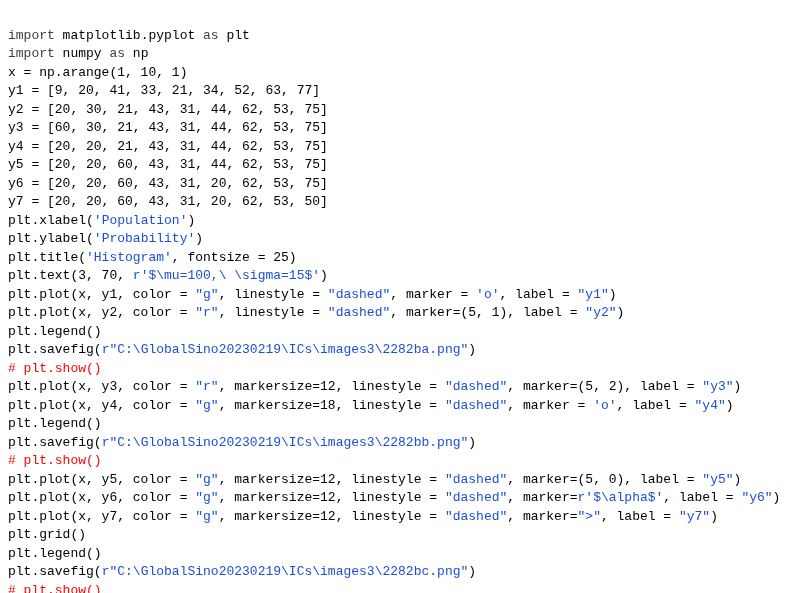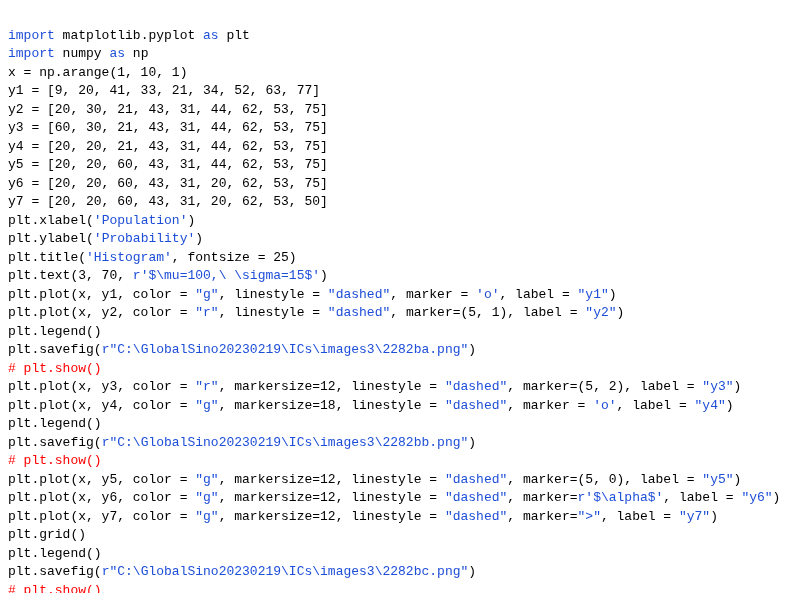--- a/index.html
+++ b/index.html
@@ -7,21 +7,21 @@
     padding: 8px;
     font-family: "Courier New", Courier, monospace;
     font-size: 13px;
     line-height: 18.5px;
     background: #ffffff;
     color: #000000;
     white-space: pre;
     width: 792px;
     box-sizing: border-box;
   }
-  .kw { color: #1d4ed8; }
+  .kw { color: #404040; }
   .str { color: #1d4ed8; }
   .com { color: #ff0000; margin-top: 18px; }
   .blk { color: #000000; }
 </style>
 </head>
 <body>
 <div id="code"><div><span class="kw">import</span><span class="blk"> matplotlib.pyplot </span><span class="kw">as</span><span class="blk"> plt</span></div><div><span class="kw">import</span><span class="blk"> numpy </span><span class="kw">as</span><span class="blk"> np</span></div><div><span class="blk"></span></div><div><span class="blk">x = np.arange(1, 10, 1)</span></div><div><span class="blk">y1 = [9, 20, 41, 33, 21, 34, 52, 63, 77]</span></div><div><span class="blk">y2 = [20, 30, 21, 43, 31, 44, 62, 53, 75]</span></div><div><span class="blk">y3 = [60, 30, 21, 43, 31, 44, 62, 53, 75]</span></div><div><span class="blk">y4 = [20, 20, 21, 43, 31, 44, 62, 53, 75]</span></div><div><span class="blk">y5 = [20, 20, 60, 43, 31, 44, 62, 53, 75]</span></div><div><span class="blk">y6 = [20, 20, 60, 43, 31, 20, 62, 53, 75]</span></div><div><span class="blk">y7 = [20, 20, 60, 43, 31, 20, 62, 53, 50]</span></div><div><span class="blk"></span></div><div><span class="blk"></span></div><div><span class="blk">plt.xlabel(</span><span class="str">'Population'</span><span class="blk">)</span></div><div><span class="blk">plt.ylabel(</span><span class="str">'Probability'</span><span class="blk">)</span></div><div><span class="blk">plt.title(</span><span class="str">'Histogram'</span><span class="blk">, fontsize = 25)</span></div><div><span class="blk">plt.text(3, 70, </span><span class="str">r'$\mu=100,\ \sigma=15$'</span><span class="blk">)</span></div><div><span class="blk">plt.plot(x, y1, color = </span><span class="str">"g"</span><span class="blk">, linestyle = </span><span class="str">"dashed"</span><span class="blk">, marker = </span><span class="str">'o'</span><span class="blk">, label = </span><span class="str">"y1"</span><span class="blk">)</span></div><div><span class="blk">plt.plot(x, y2, color = </span><span class="str">"r"</span><span class="blk">, linestyle = </span><span class="str">"dashed"</span><span class="blk">, marker=(5, 1), label = </span><span class="str">"y2"</span><span class="blk">)</span></div><div><span class="blk">plt.legend()</span></div><div><span class="blk">plt.savefig(</span><span class="str">r"C:\GlobalSino20230219\ICs\images3\2282ba.png"</span><span class="blk">)</span></div><div><span class="com"># plt.show()</span></div><div><span class="blk"></span></div><div><span class="blk"></span></div><div><span class="blk">plt.plot(x, y3, color = </span><span class="str">"r"</span><span class="blk">, markersize=12, linestyle = </span><span class="str">"dashed"</span><span class="blk">, marker=(5, 2), label = </span><span class="str">"y3"</span><span class="blk">)</span></div><div><span class="blk">plt.plot(x, y4, color = </span><span class="str">"g"</span><span class="blk">, markersize=18, linestyle = </span><span class="str">"dashed"</span><span class="blk">, marker = </span><span class="str">'o'</span><span class="blk">, label = </span><span class="str">"y4"</span><span class="blk">)</span></div><div><span class="blk">plt.legend()</span></div><div><span class="blk">plt.savefig(</span><span class="str">r"C:\GlobalSino20230219\ICs\images3\2282bb.png"</span><span class="blk">)</span></div><div><span class="com"># plt.show()</span></div><div><span class="blk"></span></div><div><span class="blk">plt.plot(x, y5, color = </span><span class="str">"g"</span><span class="blk">, markersize=12, linestyle = </span><span class="str">"dashed"</span><span class="blk">, marker=(5, 0), label = </span><span class="str">"y5"</span><span class="blk">)</span></div><div><span class="blk">plt.plot(x, y6, color = </span><span class="str">"g"</span><span class="blk">, markersize=12, linestyle = </span><span class="str">"dashed"</span><span class="blk">, marker=</span><span class="str">r'$\alpha$'</span><span class="blk">, label = </span><span class="str">"y6"</span><span class="blk">)</span></div><div><span class="blk">plt.plot(x, y7, color = </span><span class="str">"g"</span><span class="blk">, markersize=12, linestyle = </span><span class="str">"dashed"</span><span class="blk">, marker=</span><span class="str">"&gt;"</span><span class="blk">, label = </span><span class="str">"y7"</span><span class="blk">)</span></div><div><span class="blk">plt.grid()</span></div><div><span class="blk">plt.legend()</span></div><div><span class="blk">plt.savefig(</span><span class="str">r"C:\GlobalSino20230219\ICs\images3\2282bc.png"</span><span class="blk">)</span></div><div><span class="com"># plt.show()</span></div></div>
 
 
 

